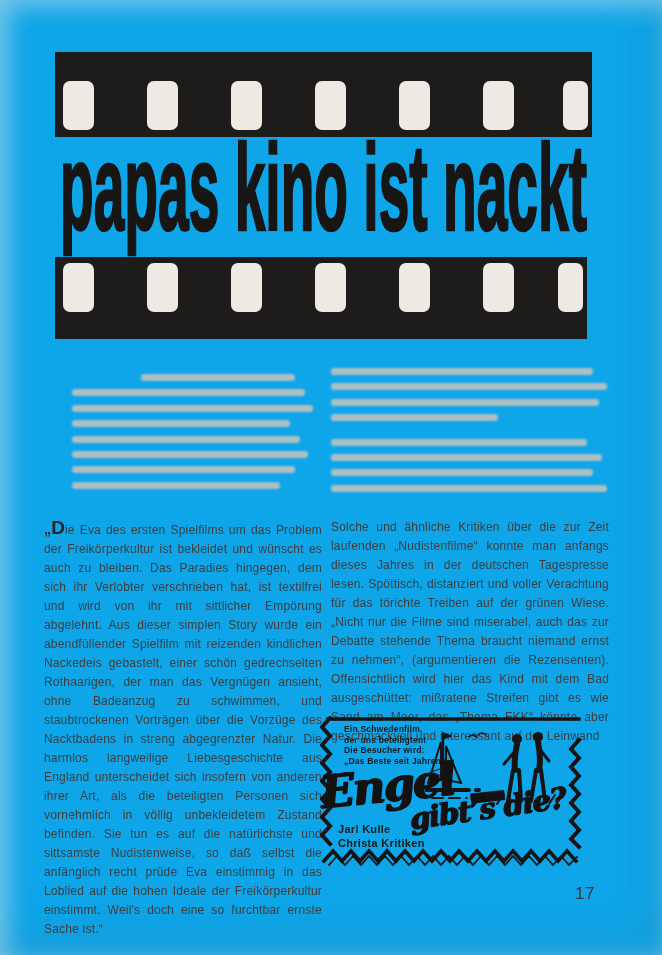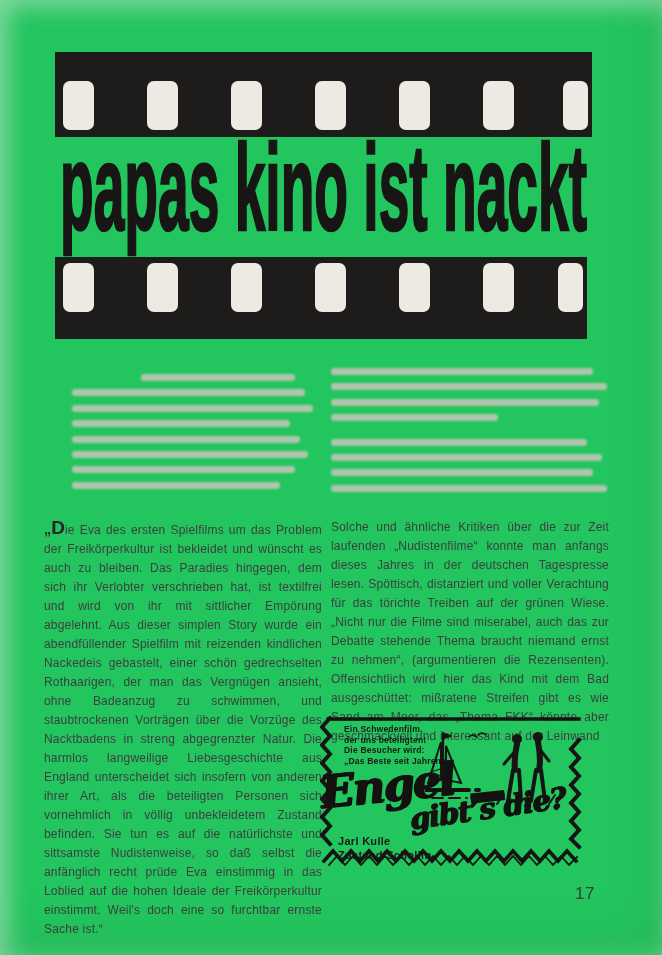--- a/index.html
+++ b/index.html
@@ -1,18 +1,18 @@
 <!DOCTYPE html>
 <html><head>
 <meta charset="utf-8">
 <style>
   html,body{margin:0;padding:0;background:#d8d5cf;}
   .page{
     position:relative; width:662px; height:955px; margin:0 auto;
-    background:#22c55e;
+    background:#0ea5e9;
     font-family:"Liberation Sans", sans-serif;
     overflow:hidden;
   }
   .page::after{
     content:""; position:absolute; inset:0; pointer-events:none;
     box-shadow: inset -12px -16px 46px rgba(90,80,60,0.10), inset 8px 6px 24px rgba(255,255,255,0.45);
   }
 
   
   .film-bar{
@@ -72,21 +72,21 @@
   }
   .script2{
     position:absolute; left:92px; top:86px;
     font-family:"DejaVu Serif", serif; font-style:italic; font-weight:700;
     font-size:29px; letter-spacing:-1px; color:#131211;
     transform:rotate(-8deg); transform-origin:left bottom;
     text-shadow:1.2px 0 #131211, -0.5px 0 #131211, 0 1px #131211;
   }
   .ad .credits{
     position:absolute; left:18px; top:106px;
-    font-size:11px; line-height:14px; font-weight:700; color:#1b1a18; letter-spacing:.3px;margin-top:12px;
+    font-size:11px; line-height:14px; font-weight:700; color:#1b1a18; letter-spacing:.3px;
   }
 
   .page-number{
     position:absolute; left:575px; top:884px;
     font-size:17px; color:#3a3a3a; letter-spacing:.5px;
   }
 </style>
 </head>
 <body>
 
@@ -197,19 +197,19 @@
         </g>
       </g>
     </svg>
 
     <div class="script1">Engel</div>
     <div class="brush-dash">—</div>
     <div class="script2">gibt’s die?</div>
 
     <div class="credits">
       <div>Jarl Kulle</div>
-      <div>Zustand Schollin</div>
+      <div>Christa Kritiken</div>
     </div>
   </div>
 
   <div class="page-number">17</div>
 
 </div>
 
 </body></html>

